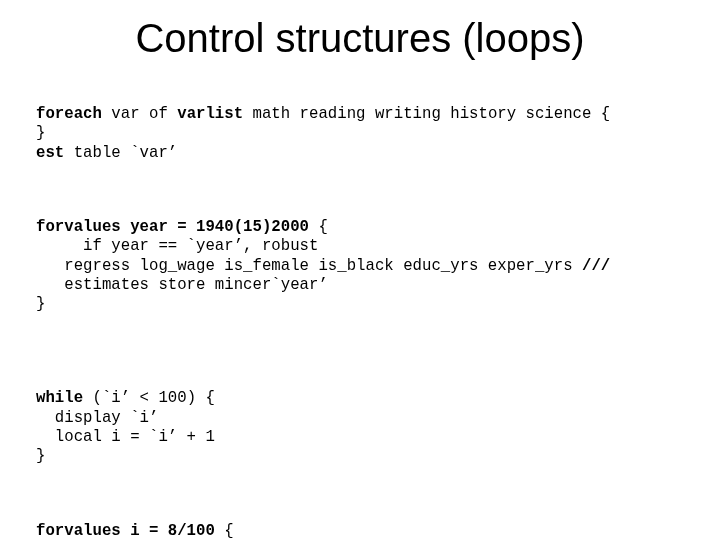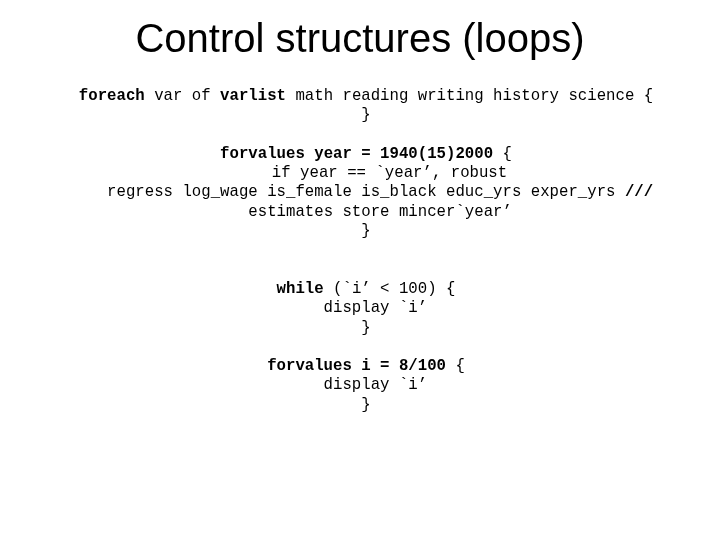--- a/index.html
+++ b/index.html
@@ -33,50 +33,52 @@
   .code-area {
     position: absolute;
     top: 79px;
     left: 18px;
     right: 6px;
     font-family: "Liberation Mono", monospace;
     font-size: 15.7px;
     line-height: 19.3px;
     color: #000000;
   }
-  .code-block { margin: 0; padding: 0; text-align: center; }
+  .code-block { margin: 18px; padding: 0; }
   .code-line {
     white-space: pre;
     min-height: 19.3px;
   }
   .code-line .b { font-weight: bold; }
   .block-gap { width: 100%; }
 </style>
 </head>
 <body>
 
 <div class="slide" style="background: rgb(255, 255, 255); color: rgb(0, 0, 0);">
   <div class="slide-title">Control structures (loops)</div>
   <div class="code-area">
       <div class="code-block">
         <div class="code-line"><span class="b">foreach</span><span> var of </span><span class="b">varlist</span><span> math reading writing history science {</span></div>
         <div class="code-line"><span>}</span></div>
+        <div class="code-line"><span class="b">est</span><span> table `var’</span></div>
       </div>
       <div class="block-gap" style="height: 19.3px;"></div>
       <div class="code-block">
         <div class="code-line"><span class="b">forvalues year = 1940(15)2000</span><span> {</span></div>
         <div class="code-line"><span>     if year == `year’, robust</span></div>
         <div class="code-line"><span>   regress log_wage is_female is_black educ_yrs exper_yrs </span><span class="b">///</span></div>
         <div class="code-line"><span>   estimates store mincer`year’</span></div>
         <div class="code-line"><span>}</span></div>
       </div>
       <div class="block-gap" style="height: 38.6px;"></div>
       <div class="code-block">
         <div class="code-line"><span class="b">while</span><span> (`i’ &lt; 100) {</span></div>
         <div class="code-line"><span>  display `i’</span></div>
+        <div class="code-line"><span>  local i = `i’ + 1</span></div>
         <div class="code-line"><span>}</span></div>
       </div>
       <div class="block-gap" style="height: 19.3px;"></div>
       <div class="code-block">
         <div class="code-line"><span class="b">forvalues i = 8/100</span><span> {</span></div>
         <div class="code-line"><span>  display `i’</span></div>
         <div class="code-line"><span>}</span></div>
       </div>
     </div>
 </div>

